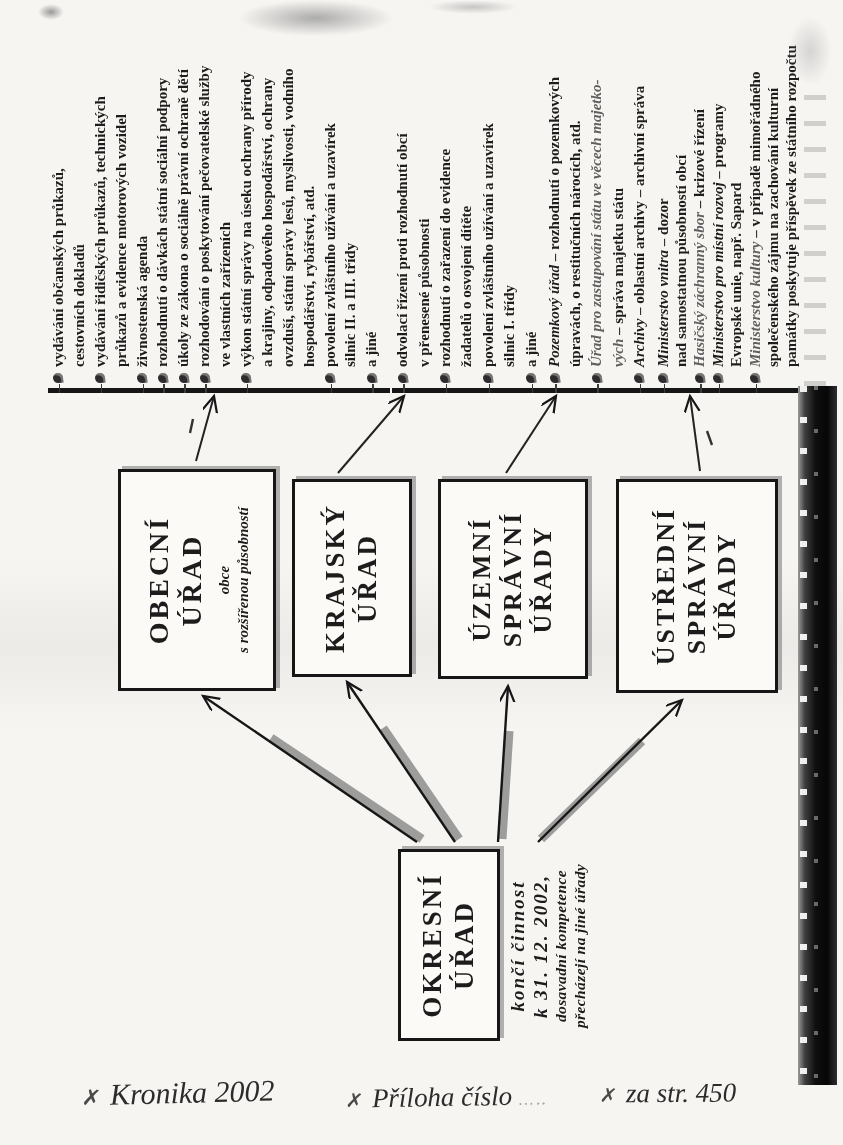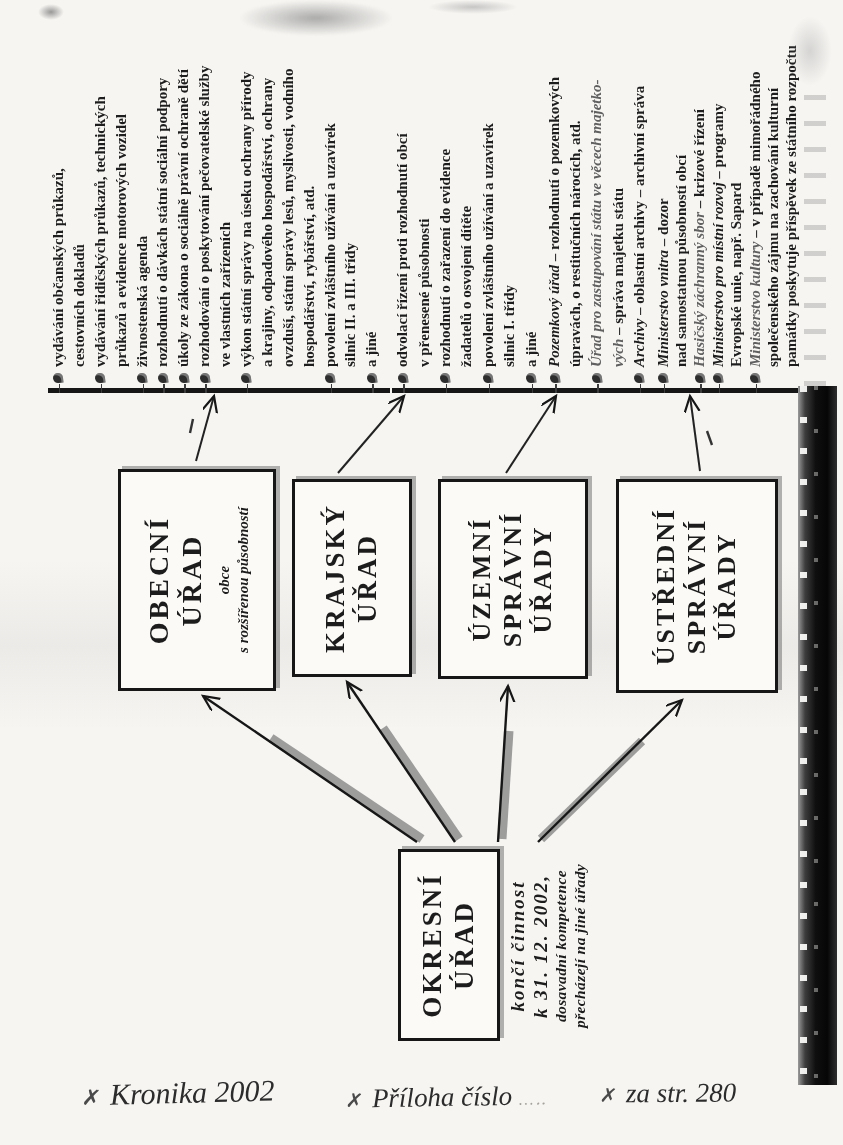--- a/index.html
+++ b/index.html
@@ -383,17 +383,17 @@
 
   <div>
     <span class="note" style="left:82px;top:1076px;font-size:30px;transform:rotate(-1.5deg);">
       <span class="mark">✗</span><span>Kronika 2002</span>
     </span>
     <span class="note" style="left:346px;top:1082px;font-size:27px;transform:rotate(-1deg);">
       <span class="mark">✗</span><span>Příloha číslo</span>
       <span class="dots">…‥</span>
     </span>
     <span class="note" style="left:600px;top:1078px;font-size:27px;transform:rotate(-.5deg);">
-      <span class="mark">✗</span><span>za str. 280</span>
+      <span class="mark">✗</span><span>za str. 450</span>
     </span>
   </div>
 
 </div>
 
 </body></html>

